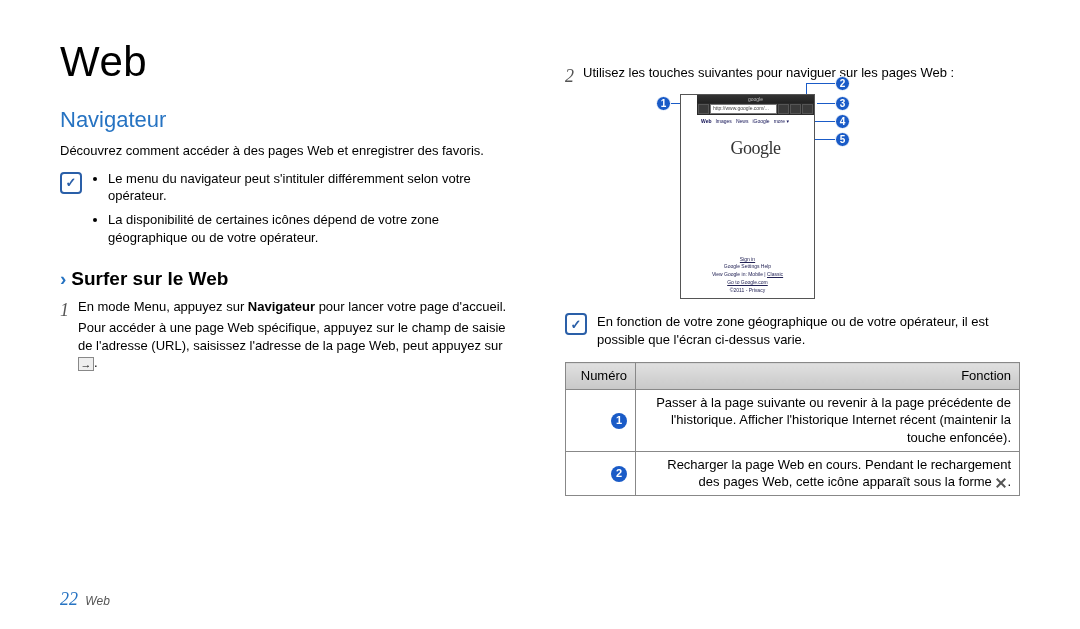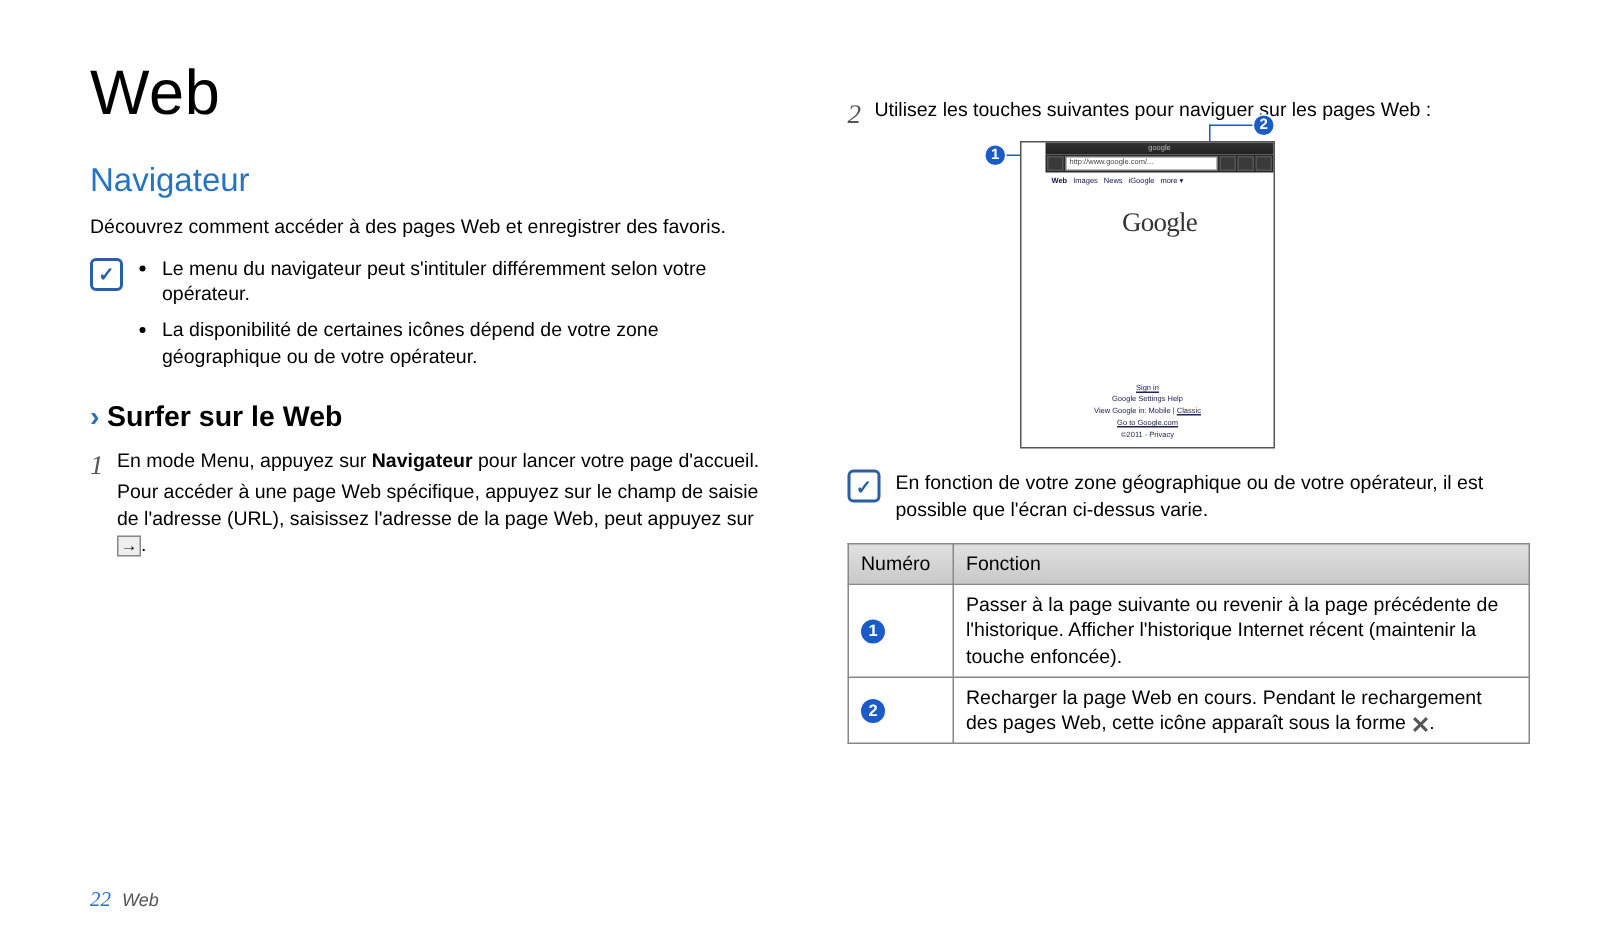--- a/index.html
+++ b/index.html
@@ -86,21 +86,21 @@
   }
   .browser-figure {
     width: 170px;
     margin: 6px 0 12px 115px;
     position: relative;
   }
   .browser-frame {
     border: 1px solid #555;
     background: #fff;
     height: 205px;
-    width: 170px;
+    width: 135px;
     position: relative;
     font-size: 6px;
     padding-left: 16px;
   }
   .titlebar {
     height: 8px;
     background: linear-gradient(#333,#222);
     color: #bbb;
     text-align: center;
     font-size: 5px;
@@ -157,21 +157,21 @@
   .callout-line.vert { width: 1px; height: auto; }
   table.func {
     width: 100%;
     border-collapse: collapse;
     margin-top: 12px;
     font-size: 13px;
   }
   table.func th, table.func td {
     border: 1px solid #888;
     padding: 4px 8px;
-    text-align: left;
+    text-align: right;
     vertical-align: middle;
   }
   table.func th {
     background: linear-gradient(#e0e0e0,#c8c8c8);
     font-weight: 400;
   }
   .num-cell { text-align: center; width: 70px; }
   .num-badge {
     display: inline-flex;
     width: 16px; height: 16px;
@@ -196,21 +196,21 @@
     position: absolute;
     bottom: 18px;
     left: 60px;
     font-size: 12px;
     color: #555;
   }
   .page-footer .pgnum {
     font-style: italic;
     color: #2673c2;
     font-family: Georgia, serif;
-    font-size: 14px;
+    font-size: 18px;
     margin-right: 4px;
   }
   .page-footer .pgsec { font-style: italic; }
 </style>
 </head>
 <body>
 
 <div class="columns">
 
   <div class="col">

